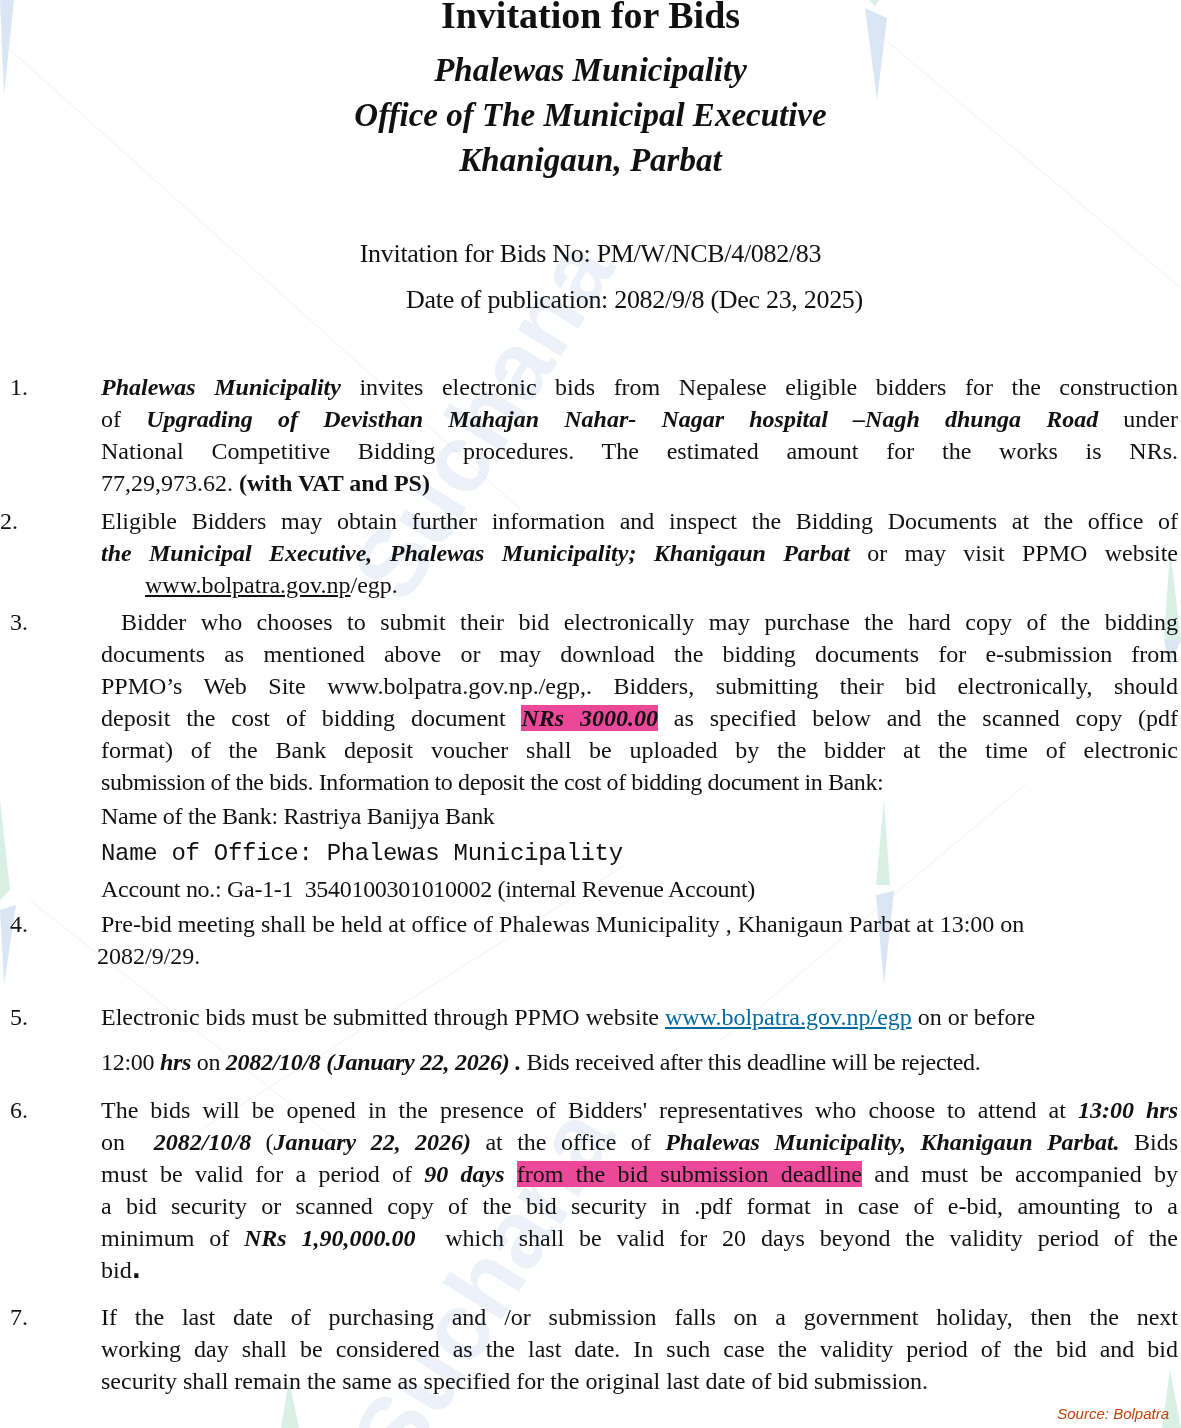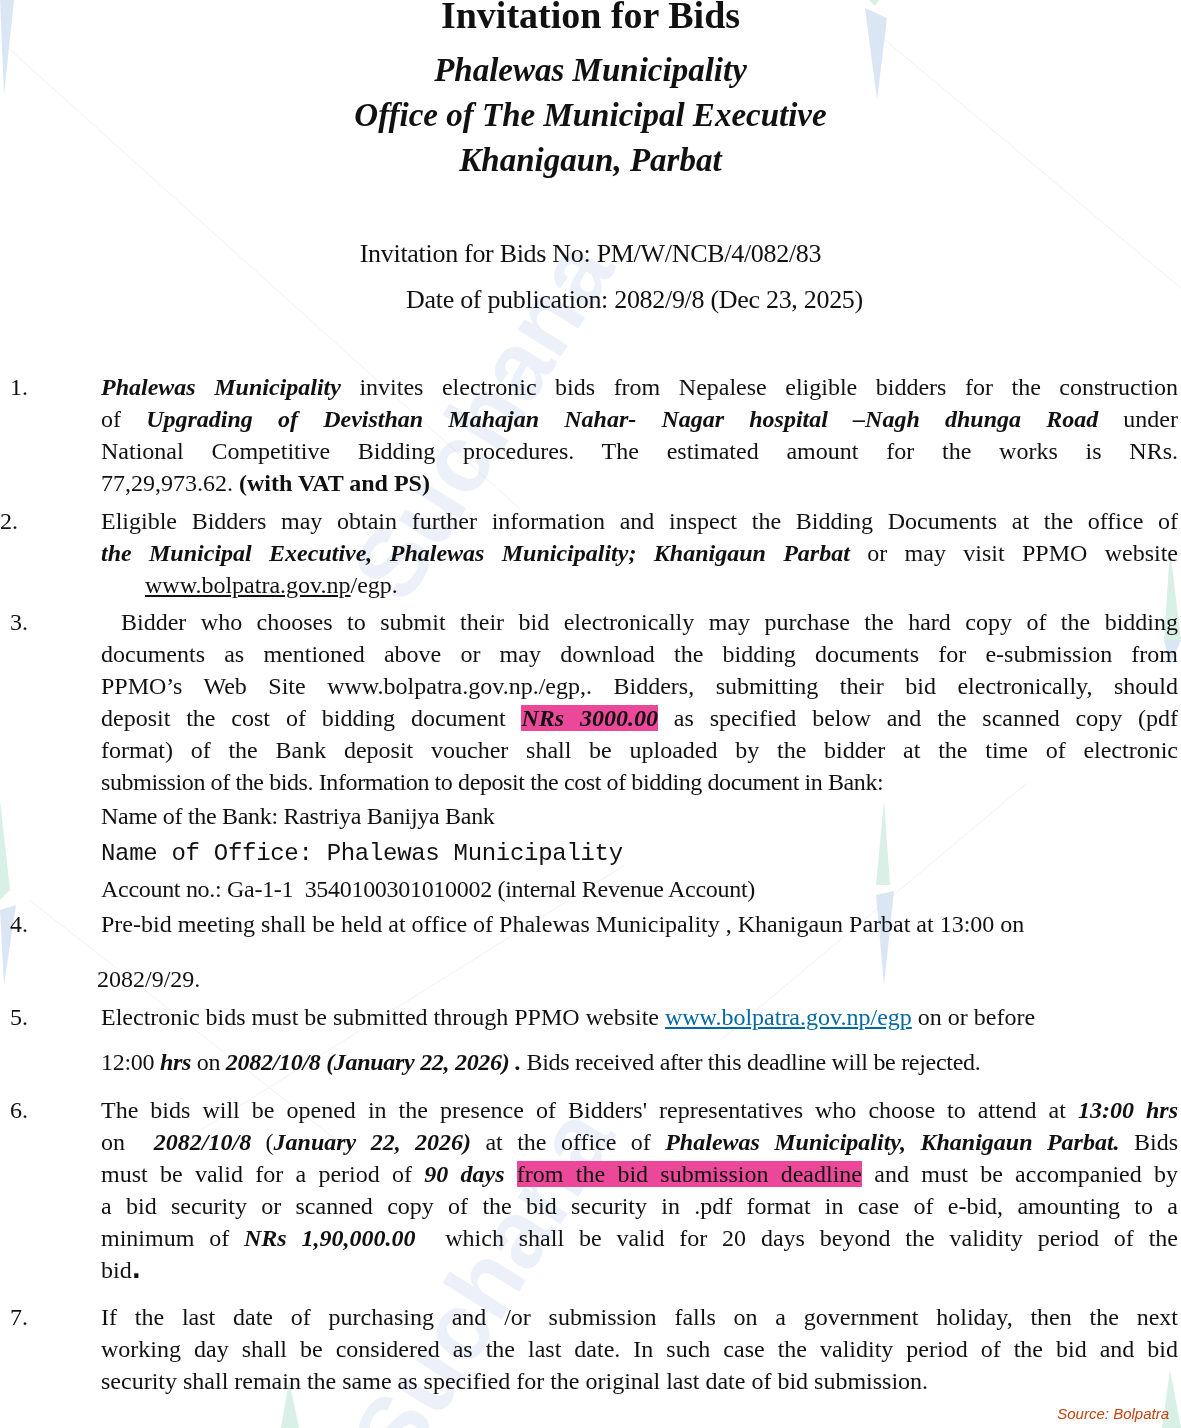--- a/index.html
+++ b/index.html
@@ -126,21 +126,21 @@
       <span class="ln" style="margin-top:2px;letter-spacing:-0.3px;">Name of the Bank: Rastriya Banijya Bank</span>
       <span class="ln" style="margin-top:6px;letter-spacing:-0.3px;font-family:Liberation Mono, monospace;">Name of Office: Phalewas Municipality</span>
       <span class="ln" style="margin-top:3px;letter-spacing:-0.3px;white-space:pre;">Account no.: Ga-1-1  3540100301010002 (internal Revenue Account)</span>
     </div>
   </div>
 
   <div class="item" style="top:908px;">
     <span class="num">4.</span>
     <div class="body">
       <span class="ln">Pre-bid meeting shall be held at office of Phalewas Municipality , Khanigaun Parbat at 13:00 on</span>
-      <span class="ln" style="margin-top:23px;margin-left:-4px;">2082/9/29.</span>
+      <span class="ln" style="margin-top:0;margin-left:-4px;">2082/9/29.</span>
     </div>
   </div>
 
   <div class="item" style="top:1001px;">
     <span class="num">5.</span>
     <div class="body">
       <span class="ln"><span>Electronic bids must be submitted through PPMO website </span><span class="link">www.bolpatra.gov.np/egp</span><span> on or before</span></span>
       <span class="ln" style="margin-top:13px;letter-spacing:-0.3px;"><span>12:00 </span><span class="bi">hrs</span><span> on </span><span class="bi">2082/10/8 (January 22, 2026) .</span><span> Bids received after this deadline will be rejected.</span></span>
     </div>
   </div>

